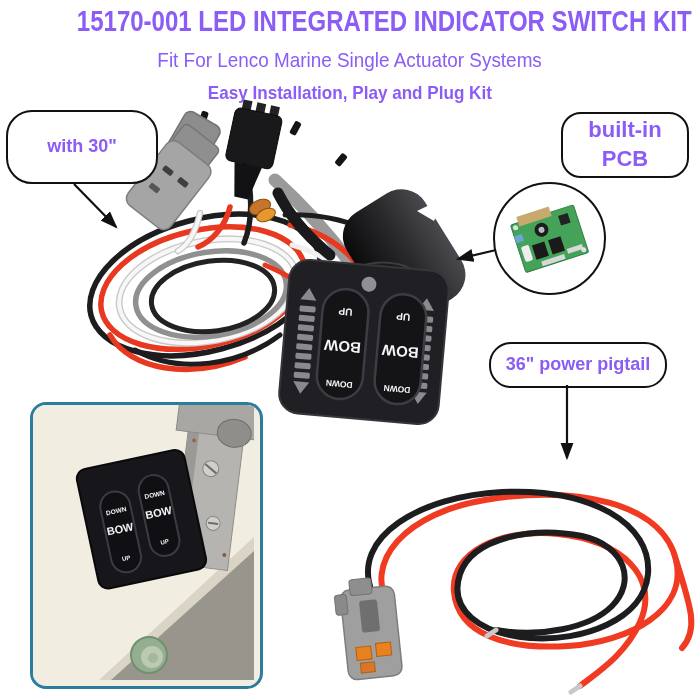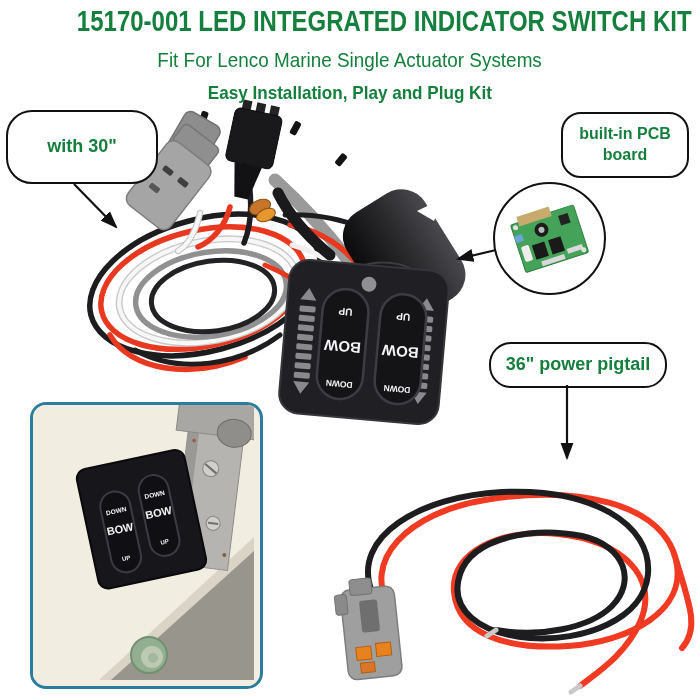--- a/index.html
+++ b/index.html
@@ -1,27 +1,27 @@
 <!DOCTYPE html>
 <html><head>
 <meta charset="utf-8">
 <style>
   html,body{margin:0;padding:0;background:#ffffff;}
   #canvas{position:relative;width:700px;height:700px;background:#ffffff;overflow:hidden;
-          font-family:"Liberation Sans",sans-serif;color:#15803d;}
+          font-family:"Liberation Sans",sans-serif;color:#8b5cf6;}
   .abs{position:absolute;}
   .condense{display:inline-block;transform:scaleX(0.8);transform-origin:50% 50%;white-space:nowrap;}
   .condense2{display:inline-block;transform:scaleX(0.9);transform-origin:50% 50%;white-space:nowrap;}
   #title{left:0;top:4px;width:700px;text-align:center;font-size:30px;font-weight:bold;letter-spacing:0;}
   #subtitle{left:0;top:48px;width:700px;text-align:center;font-size:21px;font-weight:400;}
   #tagline{left:0;top:82px;width:700px;text-align:center;font-size:19px;font-weight:bold;}
   .callout{border:2.5px solid #111;background:#fff;text-align:center;font-weight:bold;line-height:1.3;
            display:flex;flex-direction:column;justify-content:center;z-index:30;}
   #callout-harness{left:6px;top:110px;width:148px;height:70px;border-radius:26px;font-size:18px;}
-  #callout-pcb{left:561px;top:112px;width:124px;height:62px;border-radius:20px;font-size:16px;}
+  #callout-pcb{left:561px;top:112px;width:124px;height:62px;border-radius:20px;font-size:22px;}
   #callout-pigtail{left:489px;top:342px;width:174px;height:42px;border-radius:22px;font-size:18px;}
   #pcb-circle{left:493px;top:182px;width:109px;height:109px;border:2.5px solid #111;border-radius:50%;
               background:#fff;z-index:25;overflow:hidden;}
   #inset{left:30px;top:402px;width:227px;height:281px;border:3.5px solid #2b7d9d;border-radius:16px;
          background:#f2ede1;overflow:hidden;z-index:20;}
   svg text{font-family:"Liberation Sans",sans-serif;}
   #arrow-layer{left:0;top:0;z-index:40;pointer-events:none;}
 </style>
 </head>
 <body>
@@ -36,21 +36,20 @@
   </div>
   <div class="abs" id="subtitle">
     <span class="condense2">Fit For Lenco Marine Single Actuator Systems</span>
   </div>
 
   <div class="abs callout" id="callout-harness">
     <span>with 30"</span>
   </div>
   <div class="abs callout" id="callout-pcb">
     <span>built-in PCB</span>
-    <span>board</span>
   </div>
   <div class="abs callout" id="callout-pigtail">
     <span>36" power pigtail</span>
   </div>
 
   <svg class="abs" style="left:40px;top:95px;" width="430" height="360" viewBox="0 0 430 360">
     <defs>
       <linearGradient id="cylGrad" x1="0" y1="0" x2="1" y2="0">
         <stop offset="0" stop-color="#0a0a0b"></stop>
           <stop offset="0.55" stop-color="#2a2a2d"></stop>

